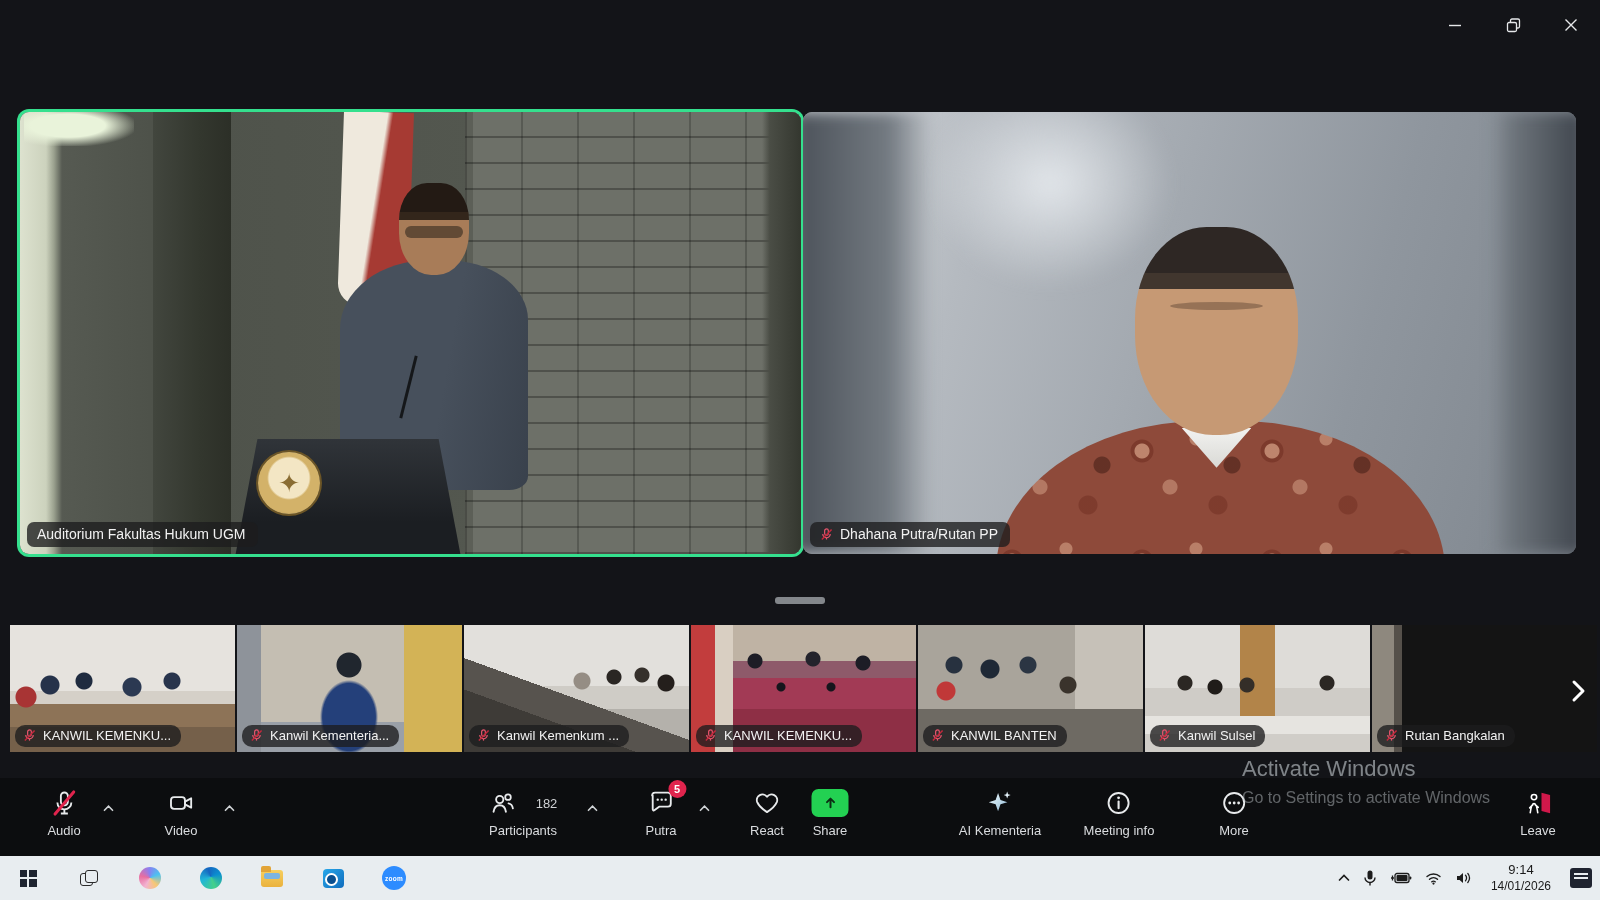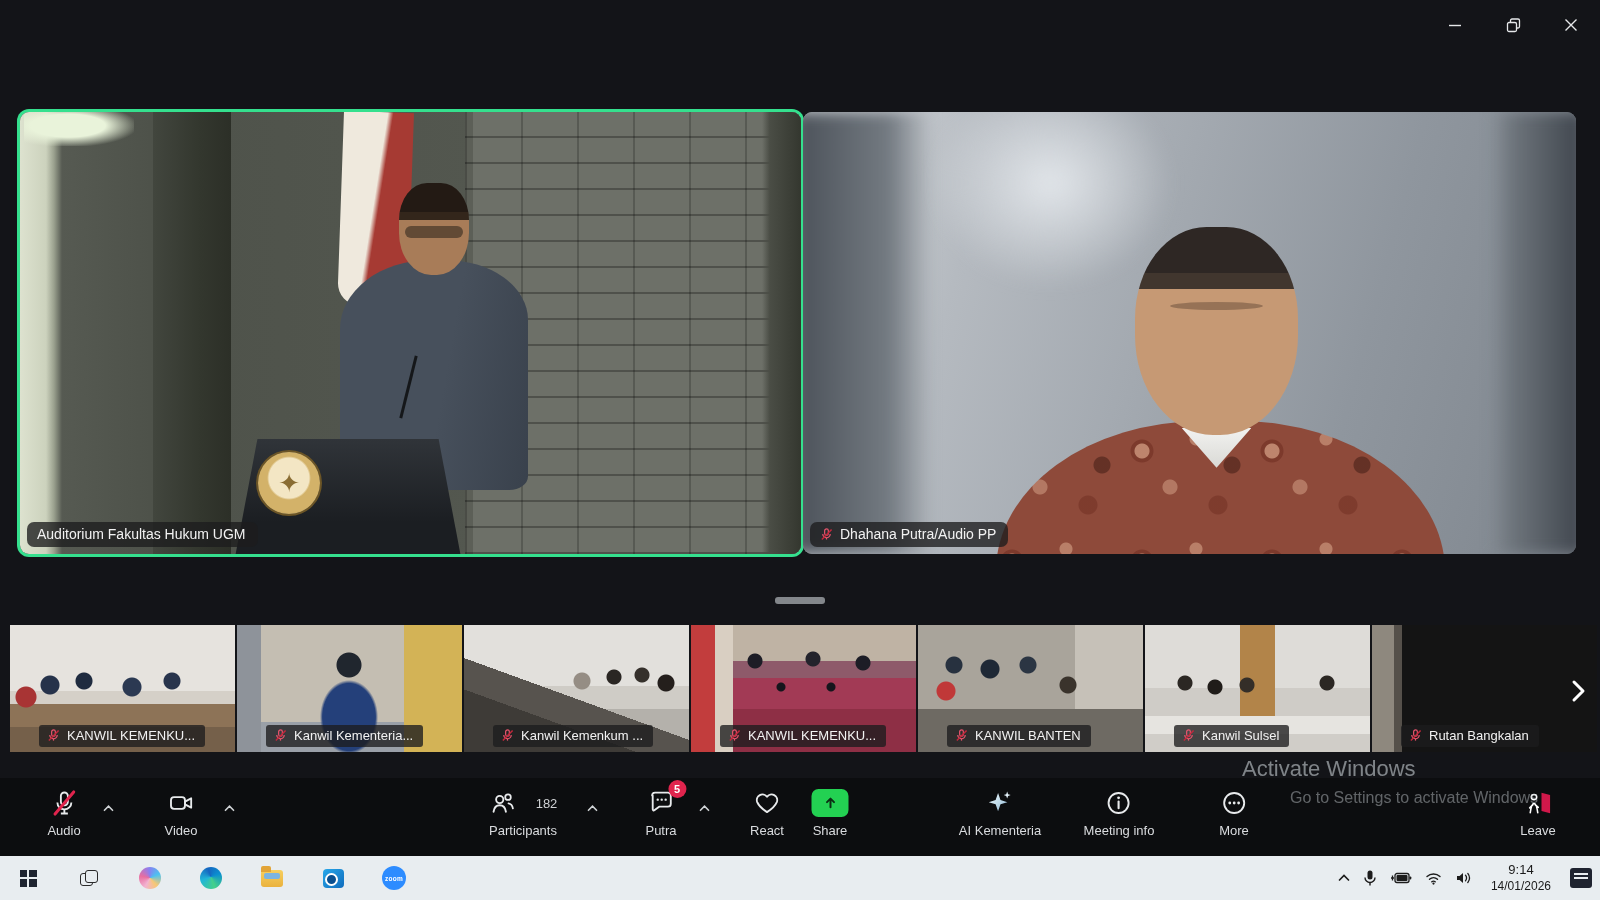--- a/index.html
+++ b/index.html
@@ -60,21 +60,21 @@
   .pill { position:absolute; left:7px; bottom:7px; display:flex; align-items:center; gap:7px;
           background:rgba(28,28,30,.78); border-radius:7px; padding:4px 12px 5px 10px;
           color:#f2f2f2; font-size:14px; white-space:nowrap; z-index:5; }
   .pill .pill-mic { width:13px; height:13px; flex:0 0 auto; }
 
   
   .drag-handle { position:absolute; left:775px; top:597px; width:50px; height:7px; background:#83878b; border-radius:3px; }
 
   
   .fs-tile { position:absolute; top:625px; width:225px; height:127px; overflow:hidden; background:#202226; }
-  .fs-tile .pill { left:5px; bottom:5px; font-size:13px; padding:3px 10px 4px 8px; border-radius:3px;margin-left:24px; }
+  .fs-tile .pill { left:5px; bottom:5px; font-size:13px; padding:3px 10px 4px 8px; border-radius:10px; }
   .fs1 { left:10px; background-color:#d9d4cb; background-image:
           radial-gradient(circle at 40px 60px, #26324a 0 9px, transparent 10px),
           radial-gradient(circle at 74px 56px, #1f2b3f 0 8px, transparent 9px),
           radial-gradient(circle at 122px 62px, #2b3952 0 9px, transparent 10px),
           radial-gradient(circle at 162px 56px, #28344c 0 8px, transparent 9px),
           radial-gradient(circle at 16px 72px, #a83434 0 10px, transparent 11px),
           linear-gradient(180deg,#e6e3de 0 52%, #d5d0c8 52% 62%, #8d7357 62% 80%, #75604a 80% 100%); }
   .fs2 { left:237px; background-color:#b9b3a8; background-image:
           radial-gradient(circle at 112px 40px, #20262e 0 12px, transparent 13px),
           radial-gradient(ellipse 44px 56px at 112px 92px, #24407a 0 60%, transparent 66%),
@@ -126,21 +126,21 @@
   .p-count { font-size:13px; color:#cfd1d4; }
   .chat-wrap { position:relative; }
   .chat-badge { position:absolute; top:-8px; right:-11px; min-width:18px; height:18px; padding:0 4px;
                 background:#e0244d; color:#fff; border-radius:9px; font-size:11px; font-weight:bold;
                 display:flex; align-items:center; justify-content:center; }
   .share-box { width:37px; height:28px; background:#23d152; border-radius:7px; display:flex; align-items:center; justify-content:center; }
 
   
   .wm { position:absolute; z-index:30; pointer-events:none; }
   .wm-1 { left:1242px; top:756px; font-size:22px; color:rgba(200,206,211,.60); }
-  .wm-2 { left:1242px; top:789px; font-size:16px; color:rgba(190,196,201,.48);padding-left:48px; }
+  .wm-2 { left:1242px; top:789px; font-size:16px; color:rgba(190,196,201,.48); }
 
   
   .taskbar { position:absolute; left:0; top:856px; width:1600px; height:44px; background:#e8edf0; z-index:20; }
   .tb-apps { position:absolute; left:16px; top:0; height:44px; display:flex; align-items:center; gap:37px; }
   .app-ic { width:24px; height:24px; display:flex; align-items:center; justify-content:center; }
   .win-logo { width:17px; height:17px; display:grid; grid-template-columns:1fr 1fr; grid-template-rows:1fr 1fr; gap:2px; }
   .win-logo span { background:#1e2430; }
   .taskview { position:relative; width:18px; height:16px; }
   .taskview i { position:absolute; border:1.8px solid #2a2a2a; border-radius:3px; width:13px; height:13px; background:#e8edf0; }
   .taskview i:first-child { left:0; top:3px; }
@@ -222,21 +222,21 @@
   <div class="layer rw-blob3"></div>
   <div class="layer rw-neck"></div>
   <div class="layer rw-shirt"></div>
   <div class="layer rw-collar"></div>
   <div class="layer rw-head"></div>
   <div class="layer rw-brow"></div>
   <div class="pill">
     <svg class="pill-mic">
         <use href="#micmuted"></use>
       </svg>
-    <span>Dhahana Putra/Audio PP</span>
+    <span>Dhahana Putra/Rutan PP</span>
   </div>
 </div>
 
 <div class="drag-handle"></div>
 
 <div class="fs-tile fs1">
   <div class="pill">
     <svg class="pill-mic">
         <use href="#micmuted"></use>
       </svg>

